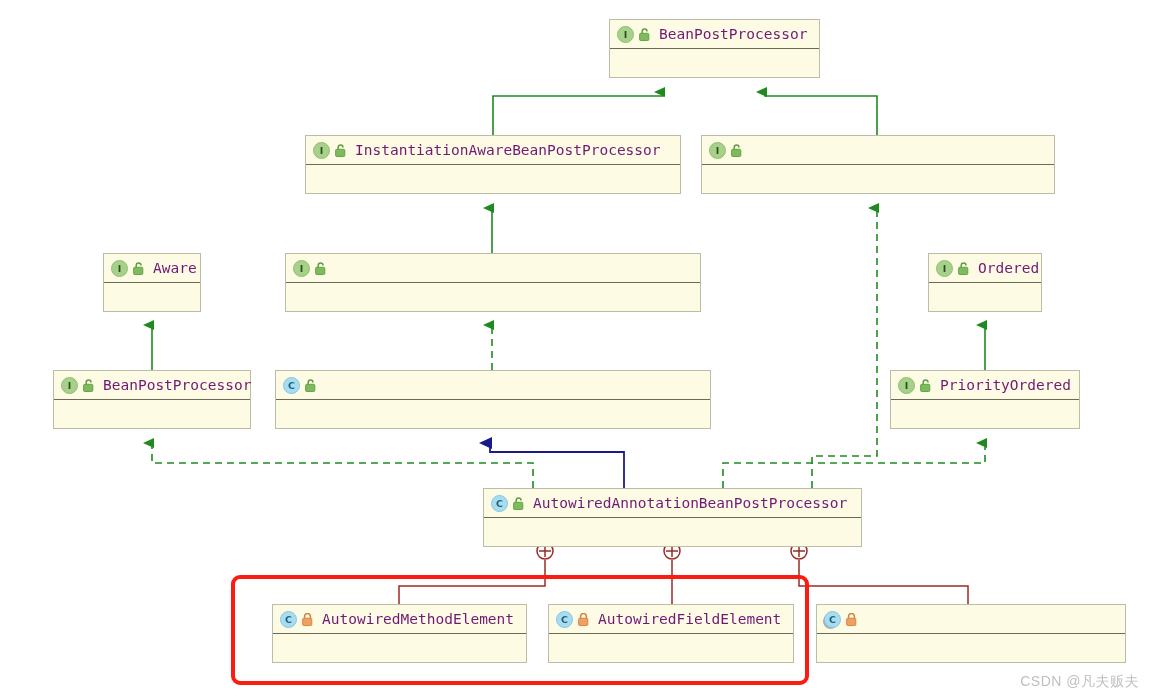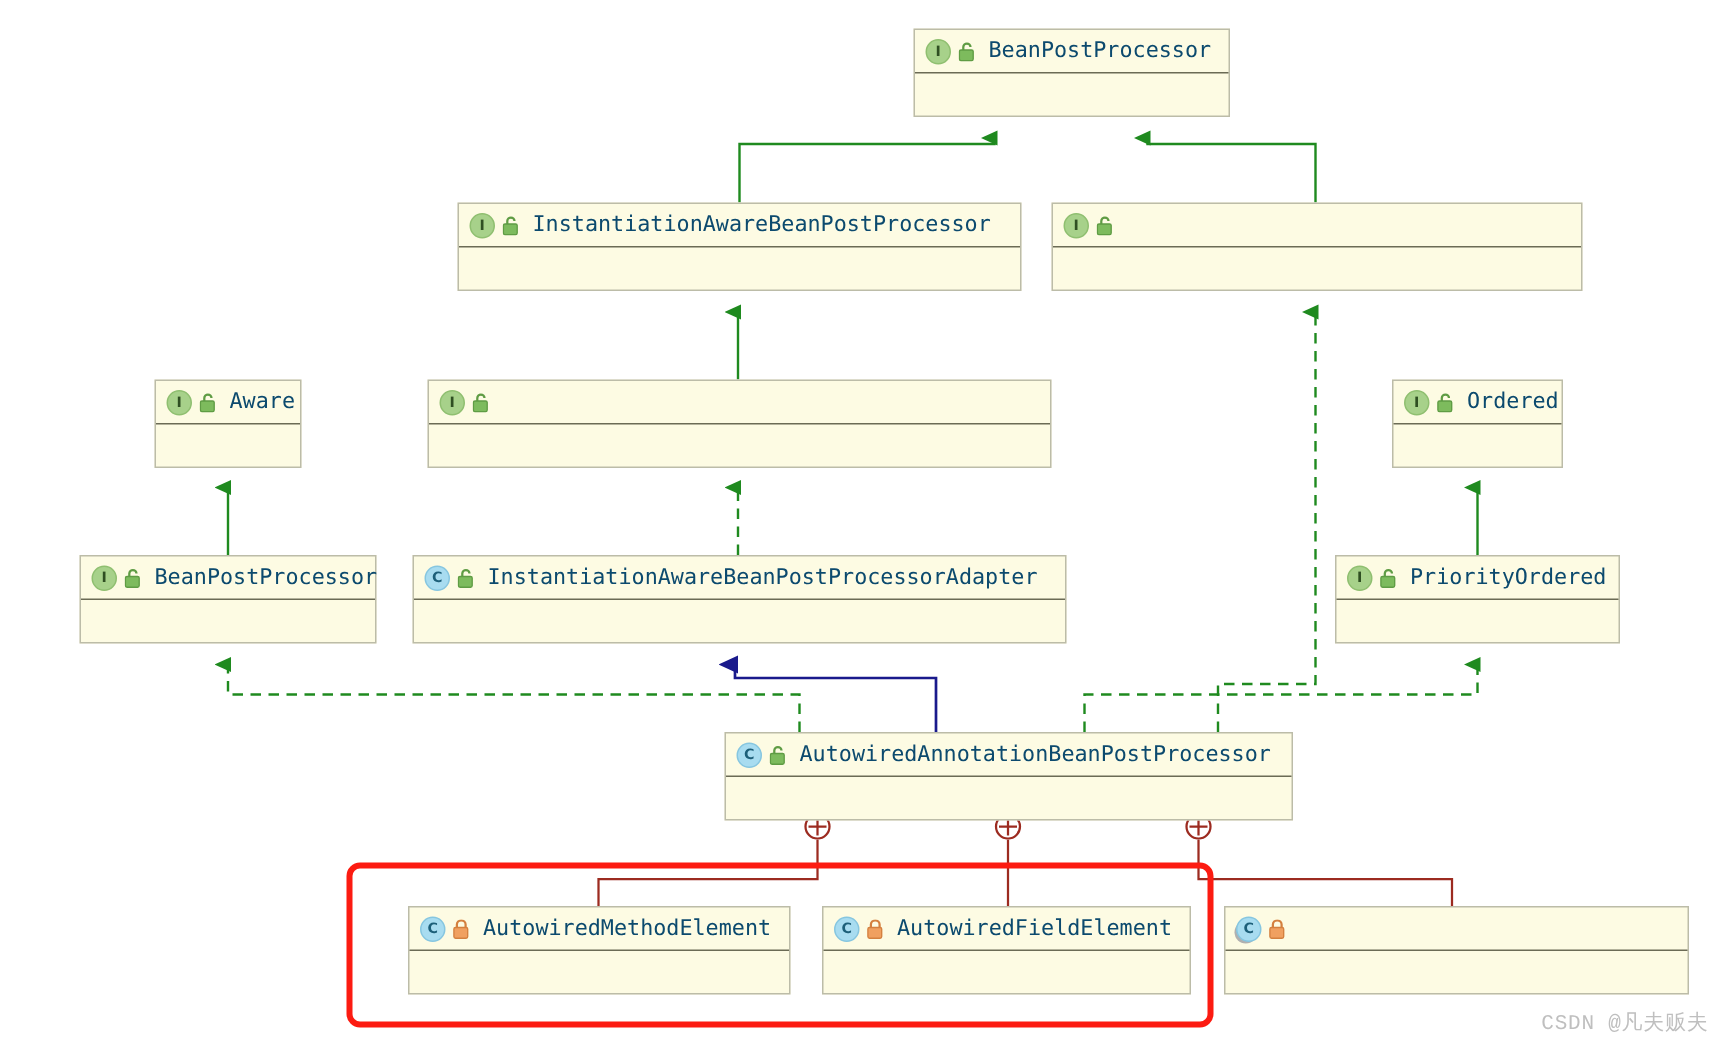--- a/index.html
+++ b/index.html
@@ -43,21 +43,21 @@
     box-sizing: border-box;
     white-space: nowrap;
   }
   .uml-body {
     height: 28px;
     box-sizing: border-box;
   }
   .uml-title {
     font-family: "DejaVu Sans Mono", "Liberation Mono", monospace;
     font-size: 14.5px;
-    color: #0c4a6e;
+    color: #701a75;
     letter-spacing: 0px;
     margin-left: 9px;
   }
   .type-icon {
     width: 15px;
     height: 15px;
     border-radius: 50%;
     display: inline-flex;
     align-items: center;
     justify-content: center;
@@ -96,21 +96,21 @@
     border: 4px solid #fc1b11;
     border-radius: 9px;
     box-sizing: border-box;
     background: transparent;
   }
   #watermark {
     position: absolute;
     right: 13px;
     bottom: 8px;
     color: #bfbfbf;
-    font-family: Liberation Mono, monospace;
+    font-family: Liberation Sans, sans-serif;
     font-size: 14px;
     letter-spacing: 0.5px;
     white-space: nowrap;
     text-align: center;
   }
 </style>
 </head>
 <body>
 
 <div id="diagram-root">
@@ -278,21 +278,20 @@
       </div>
       <div class="uml-node" style="left: 275px; top: 370px; width: 436px;">
         <div class="uml-header">
           <span class="type-icon class">C</span>
           <span class="lock-icon">
             <svg width="11" height="13" viewBox="0 0 11 13">
               <path d="M3.2,5.5 V3.4 a2.4,2.4 0 0 1 4.8,0" fill="none" stroke="#5f9c44" stroke-width="1.5"></path>
               <rect x="0.6" y="5.3" width="9.2" height="7.2" rx="1.1" fill="#7dbb5d" stroke="#5f9c44" stroke-width="0.9"></rect>
             </svg>
           </span>
-          <span class="uml-title">InstantiationAwareBeanPostProcessorAdapter</span>
         </div>
         <div class="uml-body"></div>
       </div>
       <div class="uml-node" style="left: 890px; top: 370px; width: 190px;">
         <div class="uml-header">
           <span class="type-icon interface">I</span>
           <span class="lock-icon">
             <svg width="11" height="13" viewBox="0 0 11 13">
               <path d="M3.2,5.5 V3.4 a2.4,2.4 0 0 1 4.8,0" fill="none" stroke="#5f9c44" stroke-width="1.5"></path>
               <rect x="0.6" y="5.3" width="9.2" height="7.2" rx="1.1" fill="#7dbb5d" stroke="#5f9c44" stroke-width="0.9"></rect>

